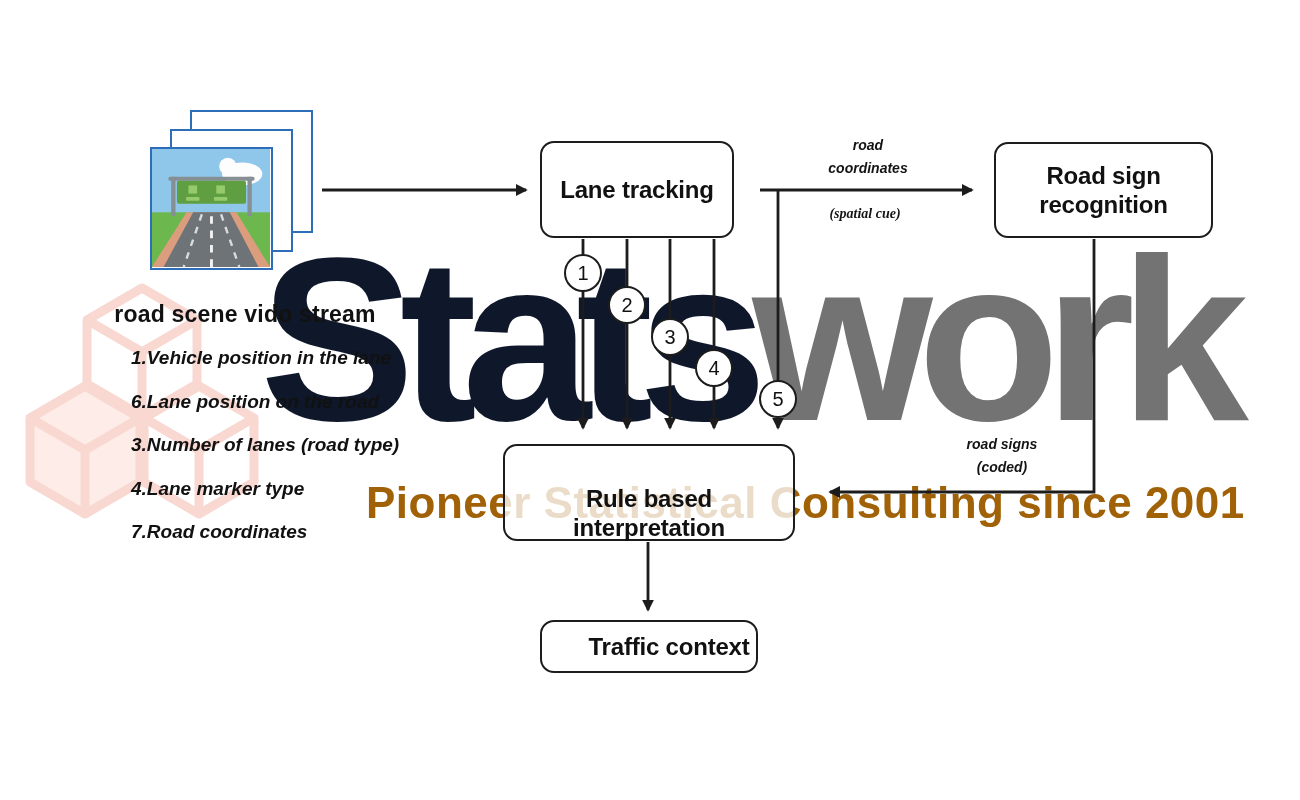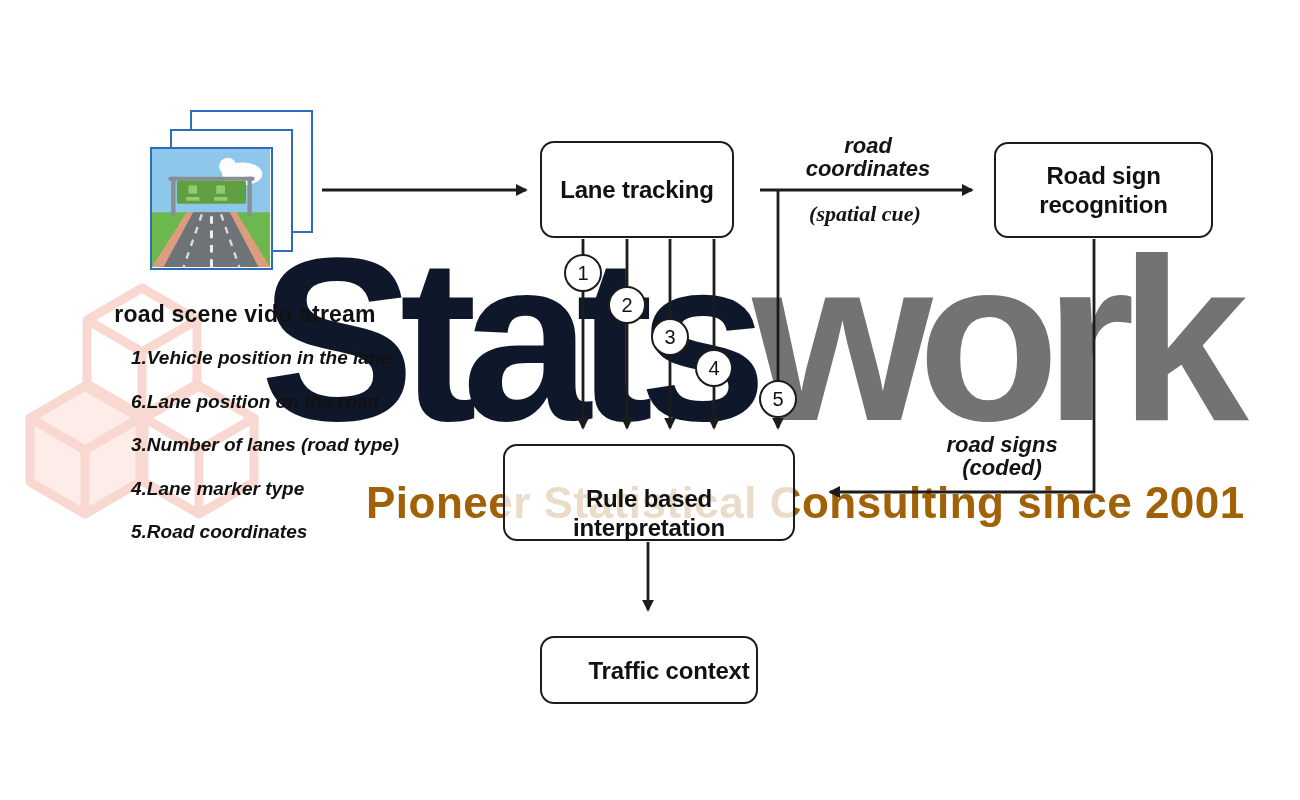--- a/index.html
+++ b/index.html
@@ -40,24 +40,24 @@
   
   .node{position:absolute;box-sizing:border-box;background:rgba(255,255,255,.78);
         border:2.5px solid #1c1c1c;border-radius:14px;display:flex;align-items:center;
         justify-content:center;text-align:center;z-index:5;}
   .node .label{font-size:24px;font-weight:700;line-height:29px;letter-spacing:-0.2px;}
   #node-lane{left:540px;top:141px;width:194px;height:97px;}
   #node-roadsign{left:984px;top:142px;width:219px;height:96px;margin-left:10px;}
   #node-roadsign .label{max-width:170px;}
   #node-rule{left:503px;top:444px;width:292px;height:97px;}
   #node-rule .label{max-width:190px;margin-top:40px;}
-  #node-traffic{left:540px;top:636px;width:218px;height:68px;padding-left:40px;}
+  #node-traffic{left:540px;top:620px;width:218px;height:53px;padding-left:40px;}
 
   
-  .edge-label{position:absolute;z-index:6;font-size:22px;font-style:italic;font-weight:600;
+  .edge-label{position:absolute;z-index:6;font-size:14px;font-style:italic;font-weight:600;
               text-align:center;line-height:23px;color:#141414;}
   .edge-label span{display:block;}
   #lbl-roadcoords{left:768px;top:134px;width:200px;}
   #lbl-spatial{left:765px;top:202px;width:200px;font-family:Liberation Serif, serif;}
   #lbl-roadsigns{left:902px;top:433px;width:200px;}
 </style>
 </head>
 <body>
 
 <div id="canvas">
@@ -101,21 +101,21 @@
       <rect x="64.5" y="50" width="14" height="4" rx="1" fill="#96cb6b"></rect>
     </svg>
   </div>
 
   <div class="caption">road scene vido stream</div>
   <div class="out-list">
     <div class="item">1.Vehicle position in the lane</div>
     <div class="item">6.Lane position on the road</div>
     <div class="item">3.Number of lanes (road type)</div>
     <div class="item">4.Lane marker type</div>
-    <div class="item">5.Road coordinates</div>
+    <div class="item">7.Road coordinates</div>
   </div>
 
   <svg class="edges" width="1300" height="800" viewBox="0 0 1300 800">
     <defs>
       <marker id="ah" viewBox="0 0 10 10" refX="8.5" refY="5" markerWidth="4.2" markerHeight="4.2" orient="auto">
         <path d="M0,0 L10,5 L0,10 Z" fill="#1c1c1c"></path>
       </marker>
     </defs>
     <g stroke="#1c1c1c" stroke-width="2.8" fill="none">
       <path d="M322 190 H526" marker-end="url(#ah)"></path>

